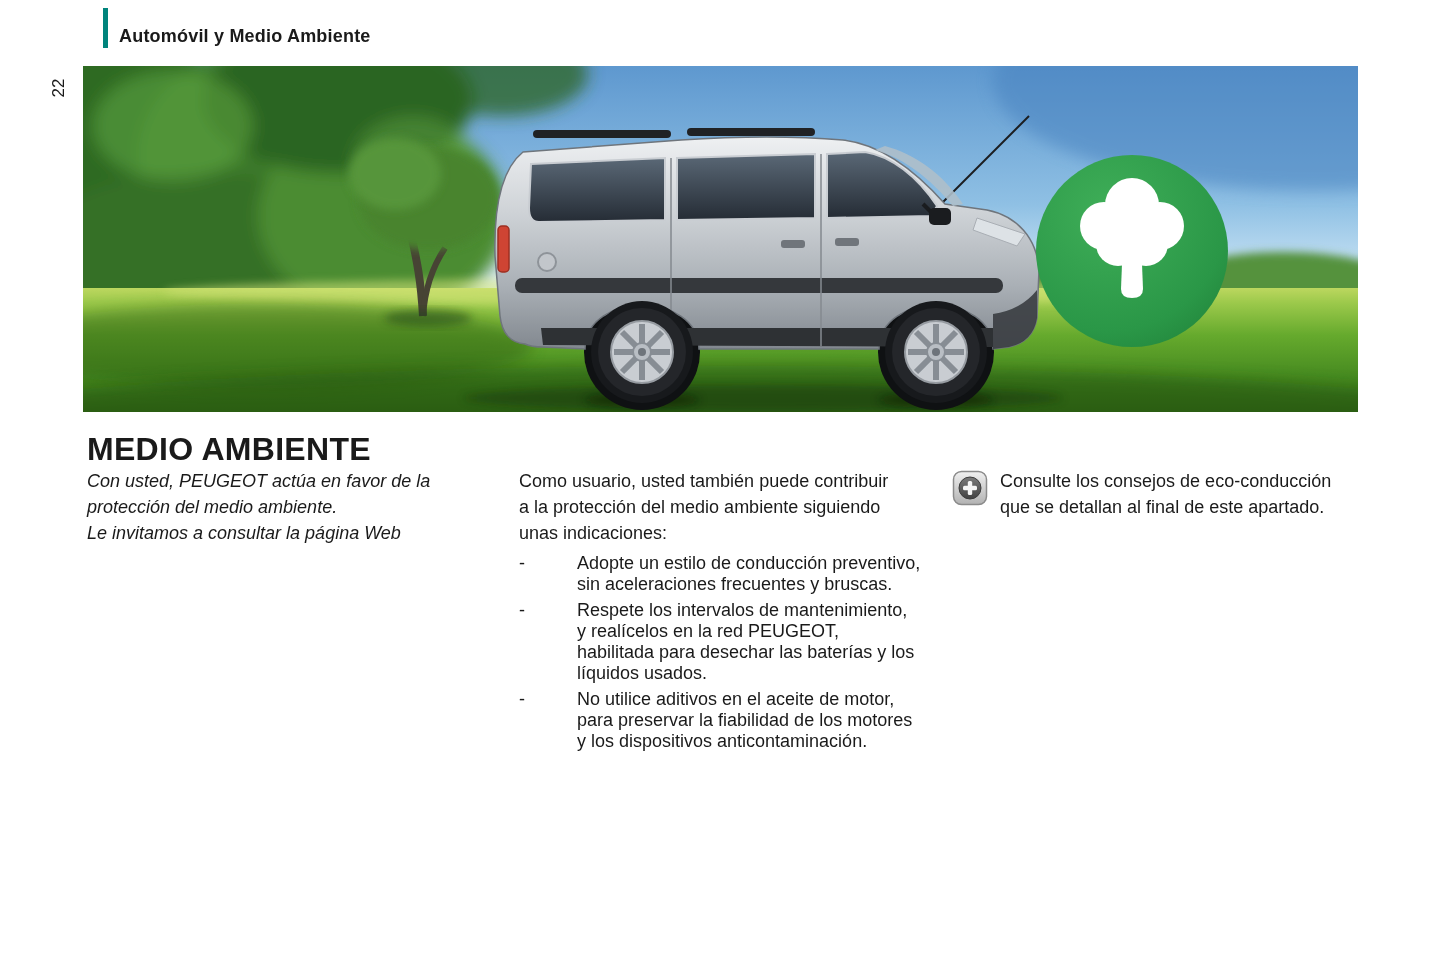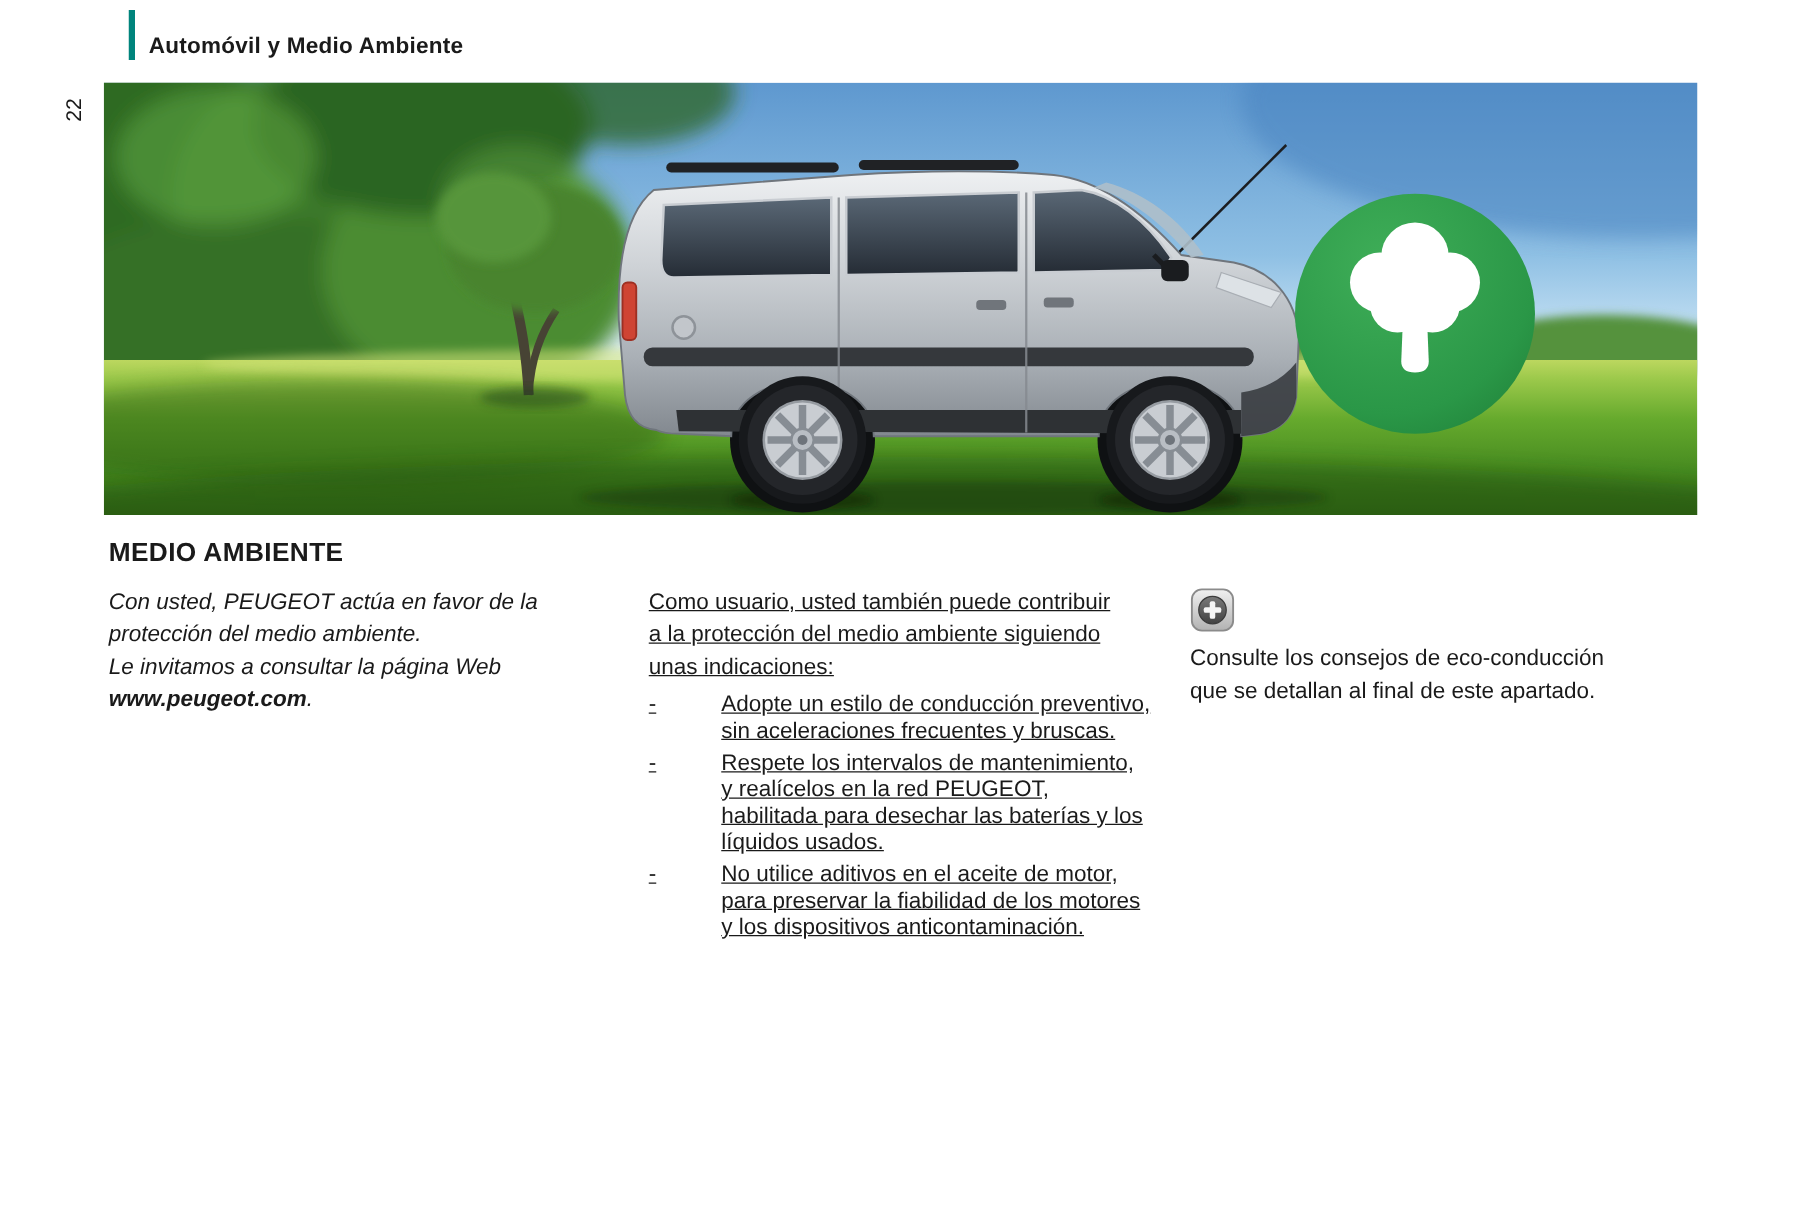--- a/index.html
+++ b/index.html
@@ -6,28 +6,28 @@
   html,body { background:#ffffff; font-family:"Liberation Sans", sans-serif; color:#1a1a1a; }
   .page { position:relative; width:1445px; height:964px; background:#fff; overflow:hidden; }
 
   .header-accent { position:absolute; left:103px; top:8px; width:5px; height:40px; background:#00847c; }
   .header-title { position:absolute; left:119px; top:26px; font-size:18px; font-weight:bold; letter-spacing:0.2px; }
   .page-number { position:absolute; left:50px; top:78px; font-size:17px; transform:rotate(-90deg); }
 
   .hero { position:absolute; left:83px; top:66px; width:1275px; height:346px; overflow:hidden; }
   .hero svg { display:block; width:1275px; height:346px; }
 
-  .section-title { position:absolute; left:87px; top:431px; font-size:21px; font-weight:bold; letter-spacing:0.3px; }
+  .section-title { position:absolute; left:87px; top:431px; font-size:32px; font-weight:bold; letter-spacing:0.3px; }
 
   .preline { white-space:pre-line; }
 
   .col { position:absolute; top:468px; font-size:18px; }
   .col1 { left:87px;  width:420px; line-height:26px;font-style:italic; }
-  .col2 { left:519px; width:430px;text-decoration:underline; }
-  .col3 { left:952px; width:420px; line-height:26px; display:flex; align-items:flex-start;flex-direction:column; }
+  .col2 { left:519px; width:430px; }
+  .col3 { left:952px; width:420px; line-height:26px; display:flex; align-items:flex-start; }
 
   .weblink { font-weight:bold; }
 
   .col2 .intro { line-height:26px; margin-bottom:7px; }
   .bullet { display:flex; line-height:21px; margin-bottom:5px; }
   .bullet .marker { flex:0 0 38px; }
   .bullet .text { flex:1;margin-left:20px; }
 
   .note-icon { flex:0 0 36px; margin-right:12px; margin-top:2px; }
   .note-text { flex:1; }
@@ -197,21 +197,20 @@
       </g>
     </svg>
   </div>
 
   <h1 class="section-title">MEDIO AMBIENTE</h1>
 
   <div class="col col1">
     <div class="preline">Con usted, PEUGEOT actúa en favor de la
 protección del medio ambiente.
 Le invitamos a consultar la página Web</div>
-    <div><span class="weblink">www.peugeot.com</span><span>.</span></div>
   </div>
 
   <div class="col col2">
     <div class="intro preline">Como usuario, usted también puede contribuir
 a la protección del medio ambiente siguiendo
 unas indicaciones:</div>
     <div class="bullet">
       <span class="marker">-</span>
       <span class="text preline">Adopte un estilo de conducción preventivo,
 sin aceleraciones frecuentes y bruscas.</span>

